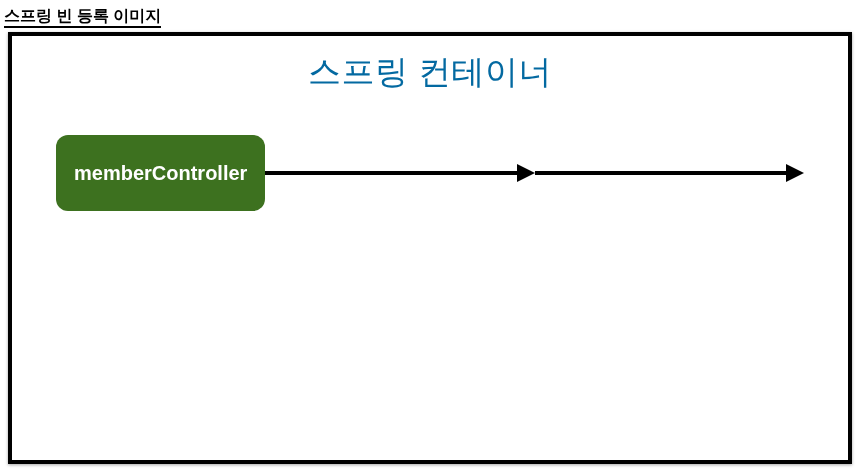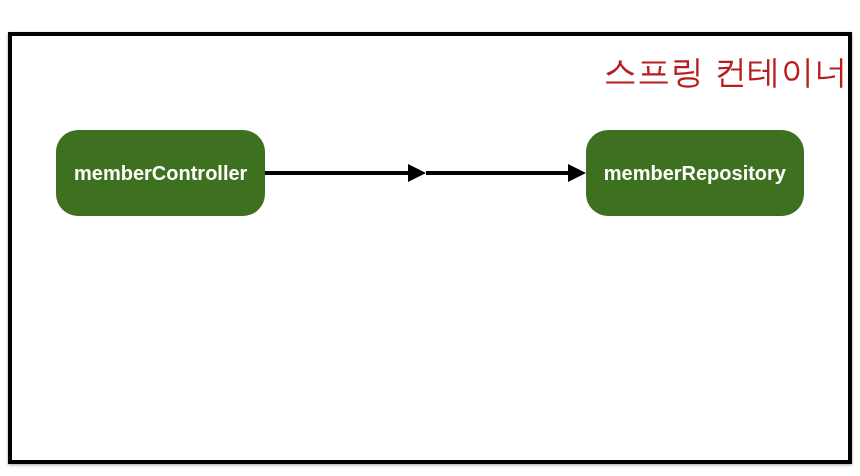--- a/index.html
+++ b/index.html
@@ -35,42 +35,42 @@
     box-sizing: border-box;
     border: 4px solid #000000;
     background: #ffffff;
     box-shadow: 0 1px 3px rgba(0,0,0,0.35);
   }
   .container-title {
     position: absolute;
     top: 14px;
     left: 0;
     width: 100%;
-    text-align: right;
+    text-align: center;
     font-size: 33px;
     font-weight: 400;
-    color: #b91c1c;
+    color: #0369a1;
     letter-spacing: 0.5px;
   }
   .node-row {
     position: absolute;
     top: 104px;
     left: 44px;
     right: 44px;
     height: 66px;
     display: flex;
     align-items: center;
   }
   .node {
-    height: 86px;
+    height: 76px;
     display: flex;
     align-items: center;
     justify-content: center;
     background: #3d711f;
-    border-radius: 22px;
+    border-radius: 12px;
     padding: 0 18px;
     color: #ffffff;
     font-size: 20px;
     font-weight: bold;
     white-space: nowrap;
     flex: 0 0 auto;
   }
   .arrow {
     flex: 1 1 auto;
     display: flex;
@@ -89,37 +89,37 @@
     border-left: 18px solid #000000;
     border-top: 9px solid transparent;
     border-bottom: 9px solid transparent;
   }
 </style>
 </head>
 <body>
 
 <div class="stage">
 
+  <div class="page-heading">스프링 빈 등록 이미지</div>
 
   <div class="container-box">
 
     <div class="container-title">스프링 컨테이너</div>
 
     <div class="node-row">
 
       <div class="node">memberController</div>
 
       <div class="arrow">
         <div class="shaft"></div>
         <div class="head"></div>
       </div>
 
 
       <div class="arrow">
         <div class="shaft"></div>
         <div class="head"></div>
       </div>
 
-      <div class="node">memberRepository</div>
 
     </div>
   </div>
 </div>
 
 </body></html>

